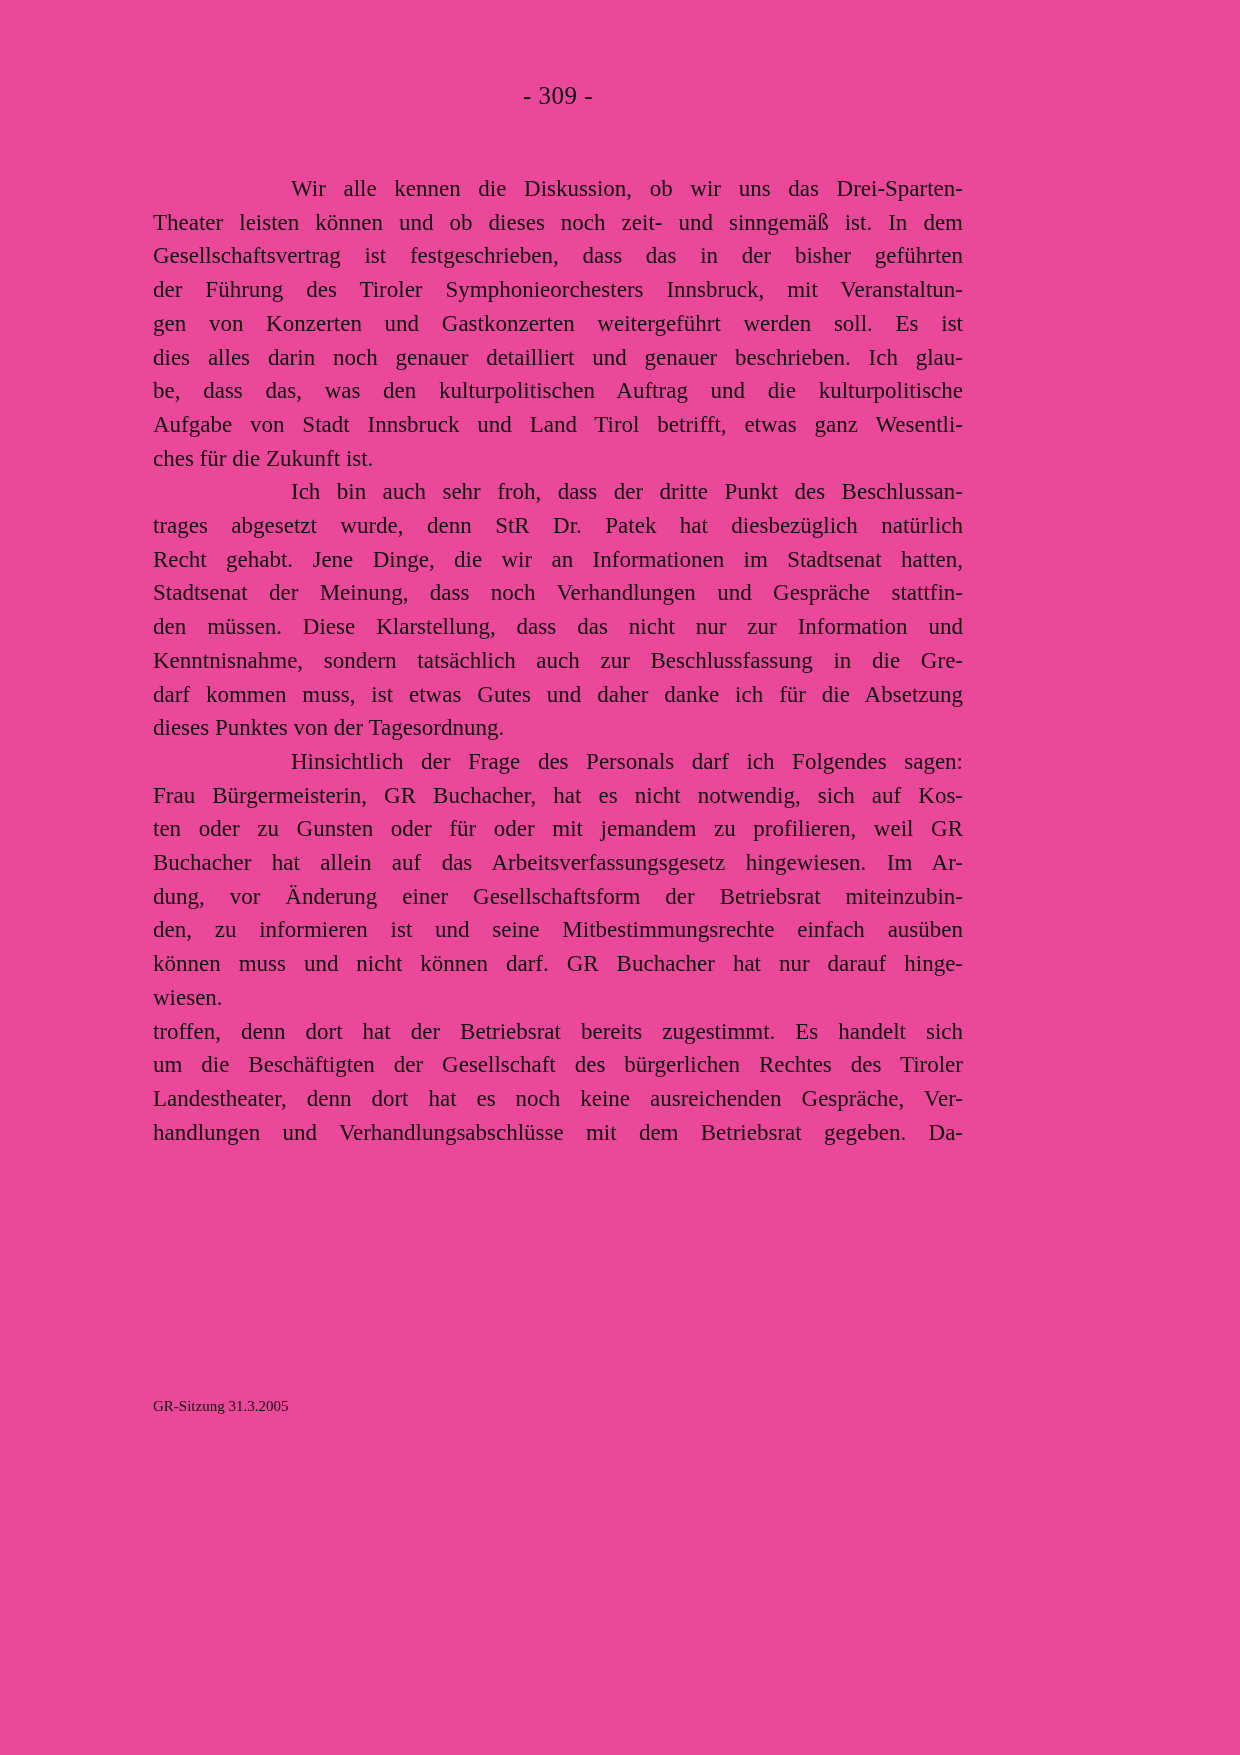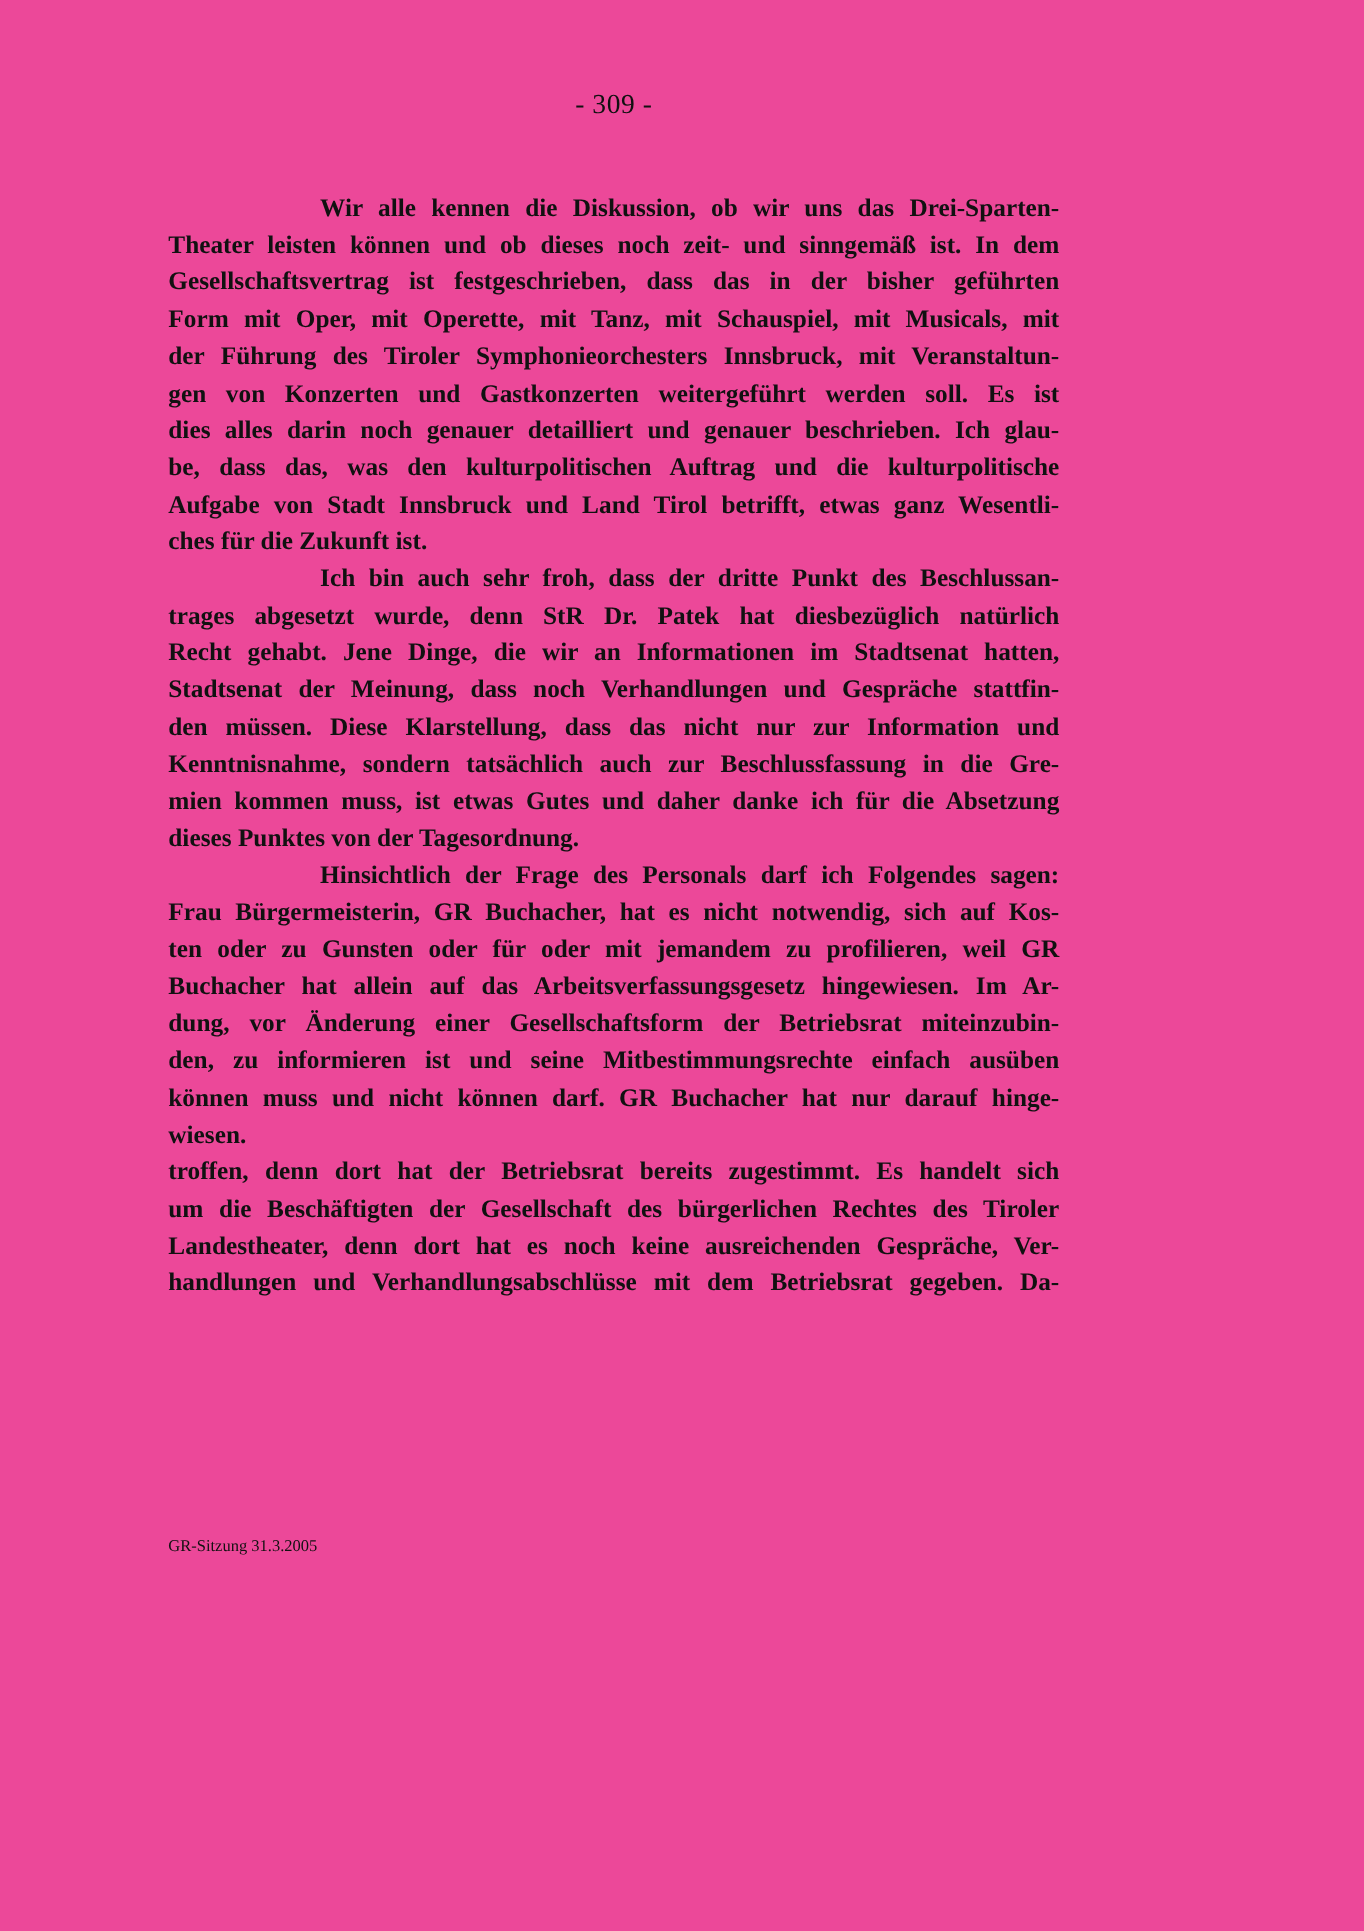--- a/index.html
+++ b/index.html
@@ -28,21 +28,20 @@
     top: 172px;
     left: 153px;
     width: 810px;
     font-size: 23px;
     line-height: 33.7px;
   }
   .paragraph { margin: 0; }
   .line {
     text-align: justify;
     text-align-last: justify;
-    font-weight: bold;
   }
   .line.last { text-align-last: left; }
   .line.first { text-indent: 138px; }
   .footer {
     position: absolute;
     top: 1398px;
     left: 153px;
     font-size: 15px;
   }
 </style>
@@ -50,36 +49,35 @@
 <body>
 
 <div class="page">
   <div class="page-number">- 309 -</div>
 
   <div class="text-block">
       <div class="paragraph">
         <div class="line first">Wir alle kennen die Diskussion, ob wir uns das Drei-Sparten-</div>
         <div class="line">Theater leisten können und ob dieses noch zeit- und sinngemäß ist. In dem</div>
         <div class="line">Gesellschaftsvertrag ist festgeschrieben, dass das in der bisher geführten</div>
-        <div class="line">Form mit Oper, mit Operette, mit Tanz, mit Schauspiel, mit Musicals, mit</div>
         <div class="line">der Führung des Tiroler Symphonieorchesters Innsbruck, mit Veranstaltun-</div>
         <div class="line">gen von Konzerten und Gastkonzerten weitergeführt werden soll. Es ist</div>
         <div class="line">dies alles darin noch genauer detailliert und genauer beschrieben. Ich glau-</div>
         <div class="line">be, dass das, was den kulturpolitischen Auftrag und die kulturpolitische</div>
         <div class="line">Aufgabe von Stadt Innsbruck und Land Tirol betrifft, etwas ganz Wesentli-</div>
         <div class="line last">ches für die Zukunft ist.</div>
       </div>
       <div class="paragraph">
         <div class="line first">Ich bin auch sehr froh, dass der dritte Punkt des Beschlussan-</div>
         <div class="line">trages abgesetzt wurde, denn StR Dr. Patek hat diesbezüglich natürlich</div>
         <div class="line">Recht gehabt. Jene Dinge, die wir an Informationen im Stadtsenat hatten,</div>
         <div class="line">Stadtsenat der Meinung, dass noch Verhandlungen und Gespräche stattfin-</div>
         <div class="line">den müssen. Diese Klarstellung, dass das nicht nur zur Information und</div>
         <div class="line">Kenntnisnahme, sondern tatsächlich auch zur Beschlussfassung in die Gre-</div>
-        <div class="line">mien kommen muss, ist etwas Gutes und daher danke ich für die Absetzung</div>
+        <div class="line">darf kommen muss, ist etwas Gutes und daher danke ich für die Absetzung</div>
         <div class="line last">dieses Punktes von der Tagesordnung.</div>
       </div>
       <div class="paragraph">
         <div class="line first">Hinsichtlich der Frage des Personals darf ich Folgendes sagen:</div>
         <div class="line">Frau Bürgermeisterin, GR Buchacher, hat es nicht notwendig, sich auf Kos-</div>
         <div class="line">ten oder zu Gunsten oder für oder mit jemandem zu profilieren, weil GR</div>
         <div class="line">Buchacher hat allein auf das Arbeitsverfassungsgesetz hingewiesen. Im Ar-</div>
         <div class="line">dung, vor Änderung einer Gesellschaftsform der Betriebsrat miteinzubin-</div>
         <div class="line">den, zu informieren ist und seine Mitbestimmungsrechte einfach ausüben</div>
         <div class="line">können muss und nicht können darf. GR Buchacher hat nur darauf hinge-</div>

